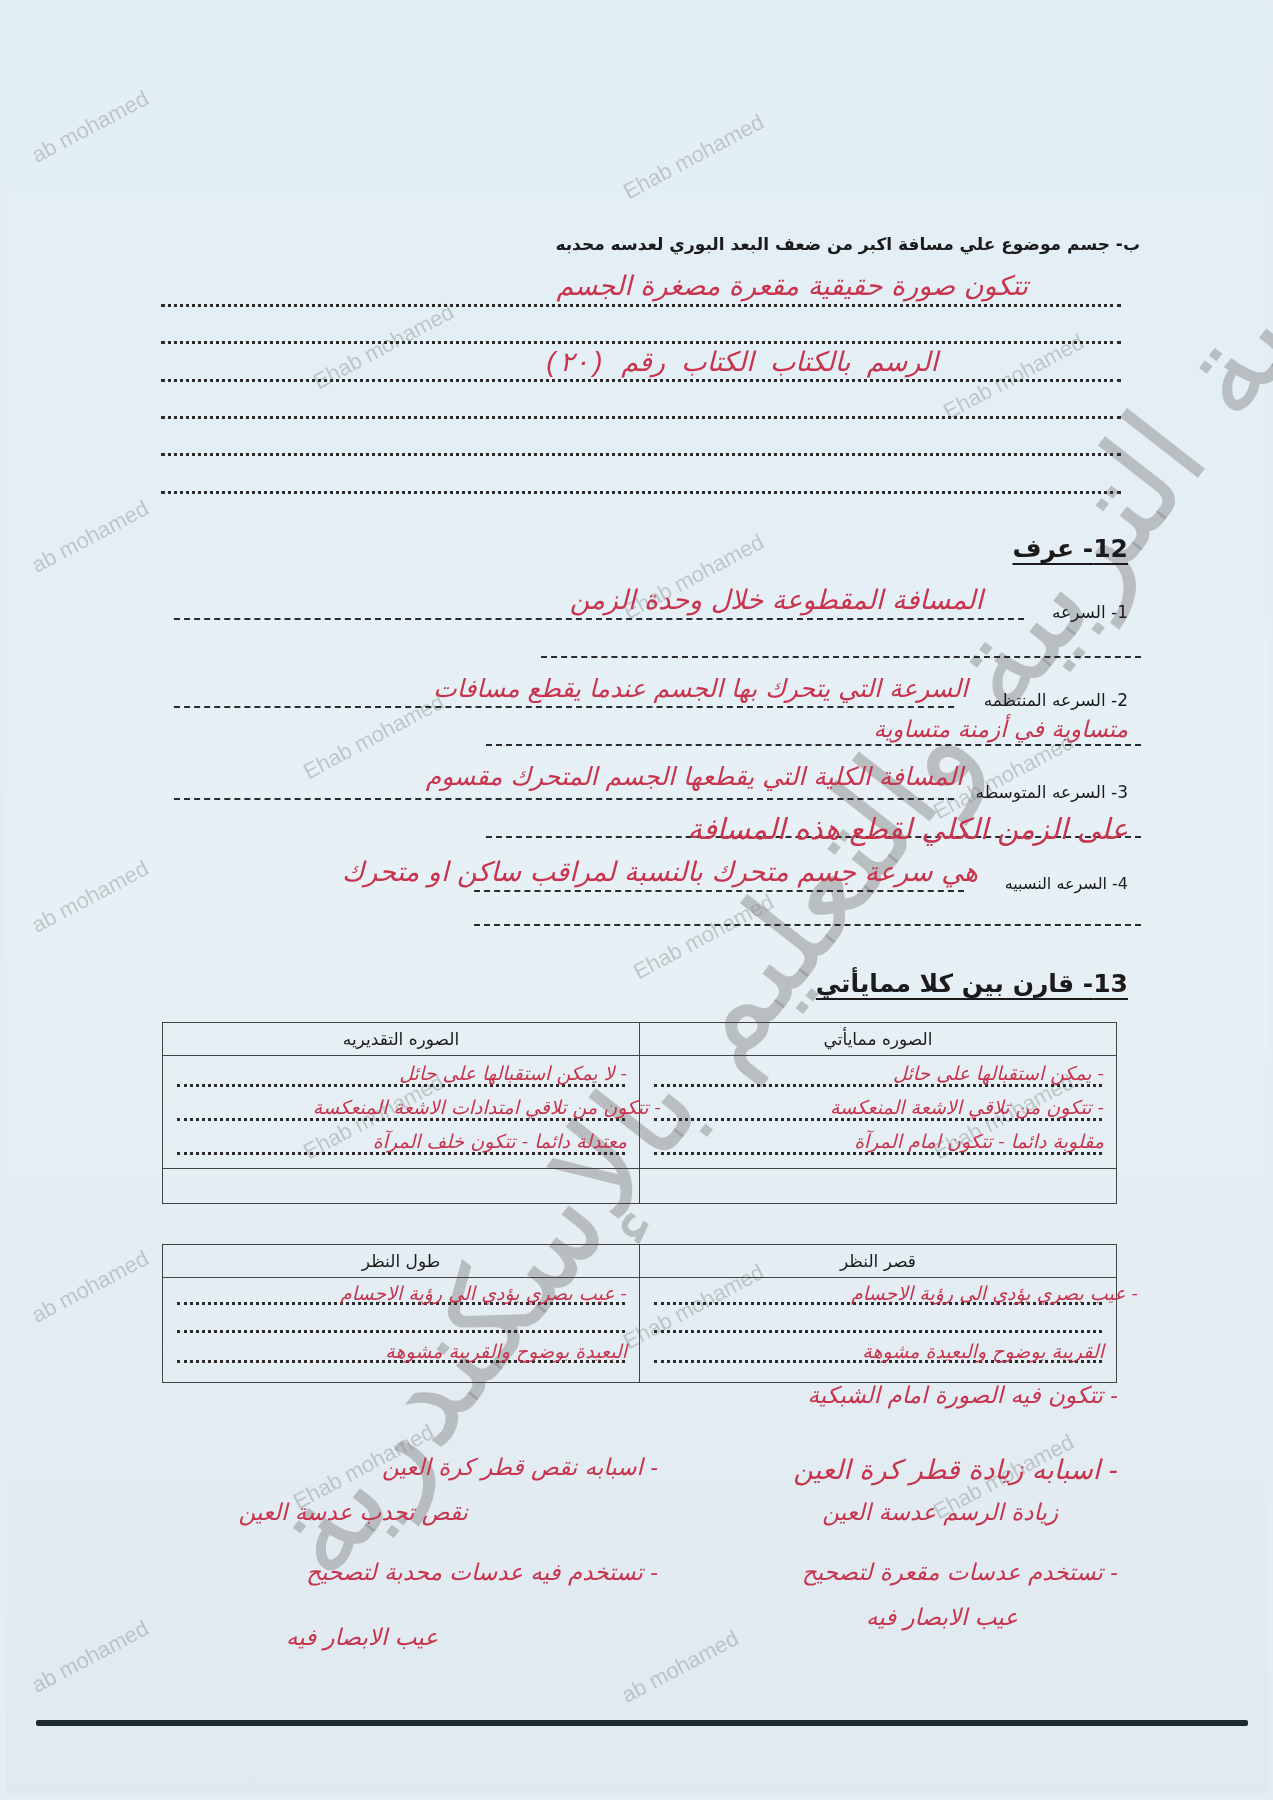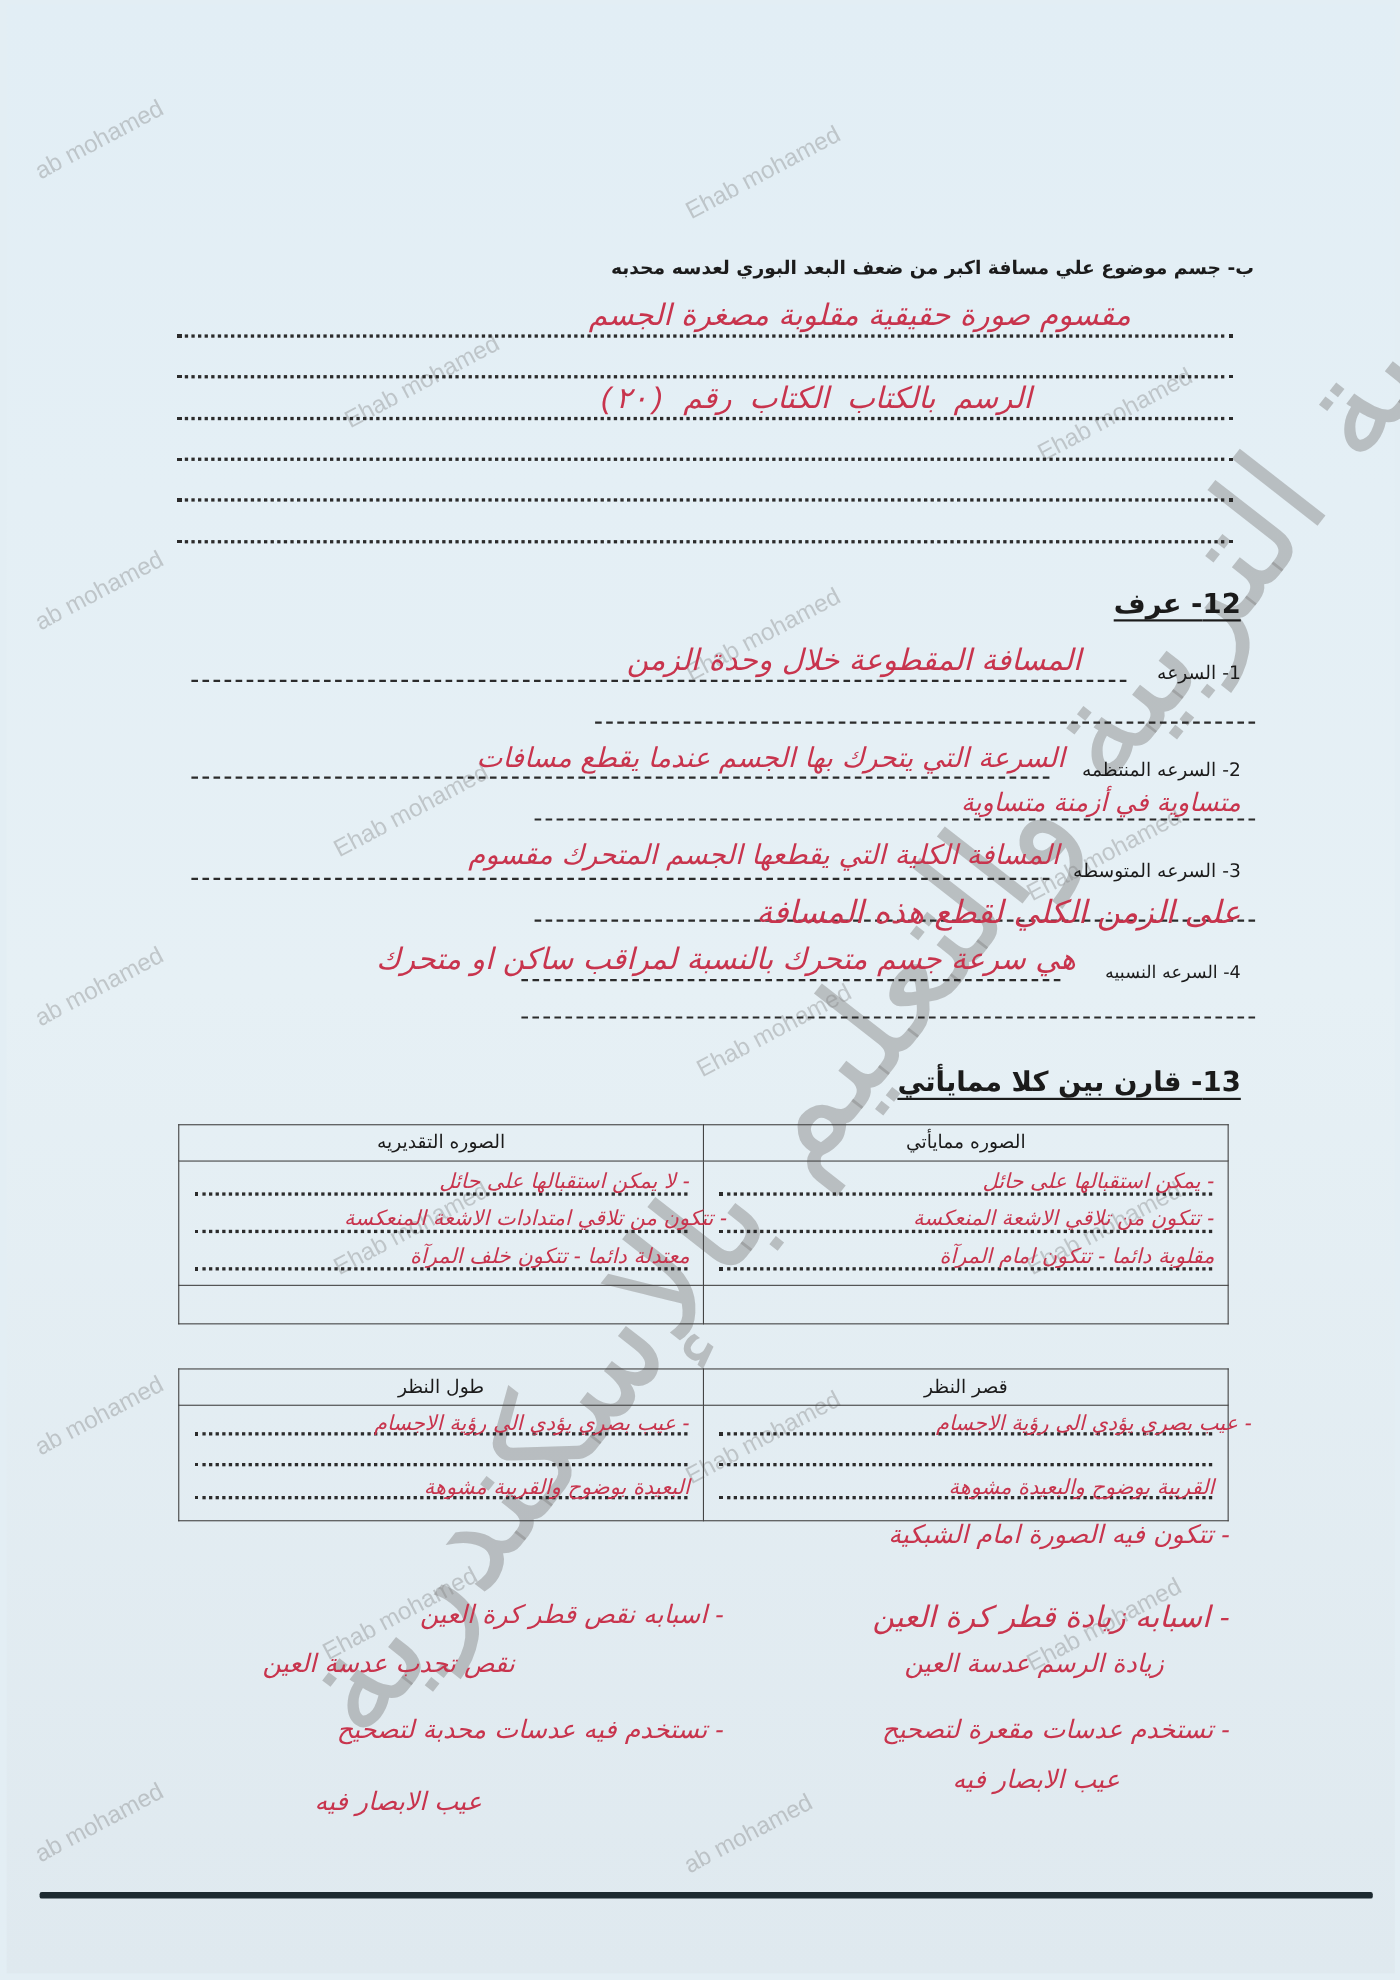--- a/index.html
+++ b/index.html
@@ -56,21 +56,21 @@
 
   <div class="abs printed" style="right:128px;top:230px;font-size:17px;font-weight:bold;">ب- جسم موضوع علي مسافة اكبر من ضعف البعد البوري لعدسه محدبه</div>
 
   <div class="dotline" style="left:155px;width:960px;top:300px;"></div>
   <div class="dotline" style="left:155px;width:960px;top:337px;"></div>
   <div class="dotline" style="left:155px;width:960px;top:375px;"></div>
   <div class="dotline" style="left:155px;width:960px;top:412px;"></div>
   <div class="dotline" style="left:155px;width:960px;top:449px;"></div>
   <div class="dotline" style="left:155px;width:960px;top:487px;"></div>
 
-  <div class="abs hand" style="right:240px;top:266px;font-size:27px;">مقسوم صورة حقيقية مقلوبة مصغرة الجسم</div>
+  <div class="abs hand" style="right:240px;top:266px;font-size:27px;">تتكون صورة حقيقية مقعرة مصغرة الجسم</div>
   <div class="abs hand" style="right:330px;top:342px;font-size:27px;font-family:Liberation Mono, monospace;">الرسم بالكتاب الكتاب رقم (٢٠)</div>
 
   <div class="abs printed heading" style="right:140px;top:530px;">12- عرف</div>
 
   <div class="abs printed" style="right:140px;top:598px;font-size:17px;">1- السرعه</div>
   <div class="dashline" style="left:168px;width:850px;top:614px;"></div>
   <div class="dashline" style="left:535px;width:600px;top:652px;"></div>
   <div class="abs hand" style="right:285px;top:580px;font-size:27px;">المسافة المقطوعة خلال وحدة الزمن</div>
 
   <div class="abs printed" style="right:140px;top:686px;font-size:17px;">2- السرعه المنتظمه</div>

